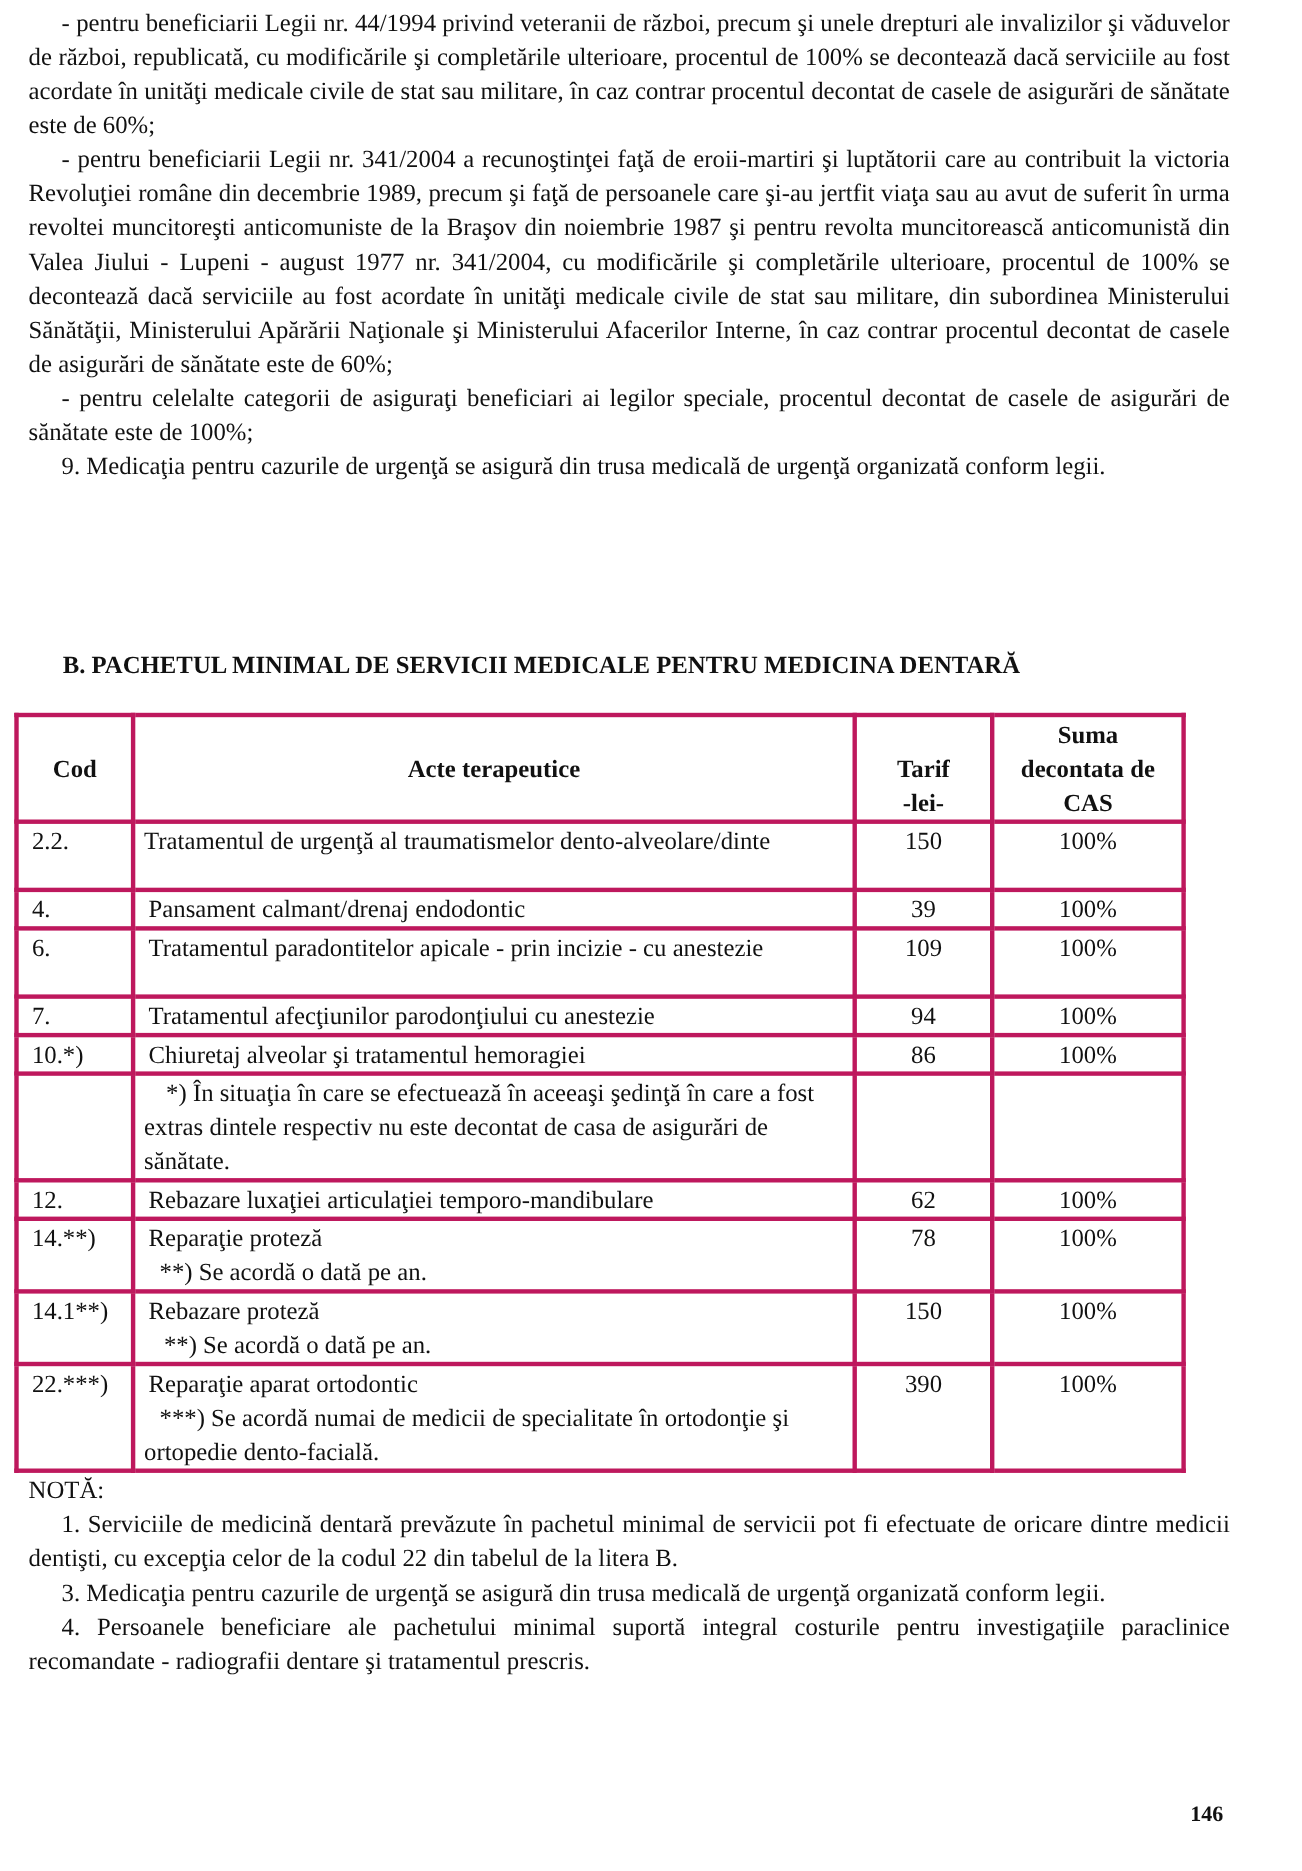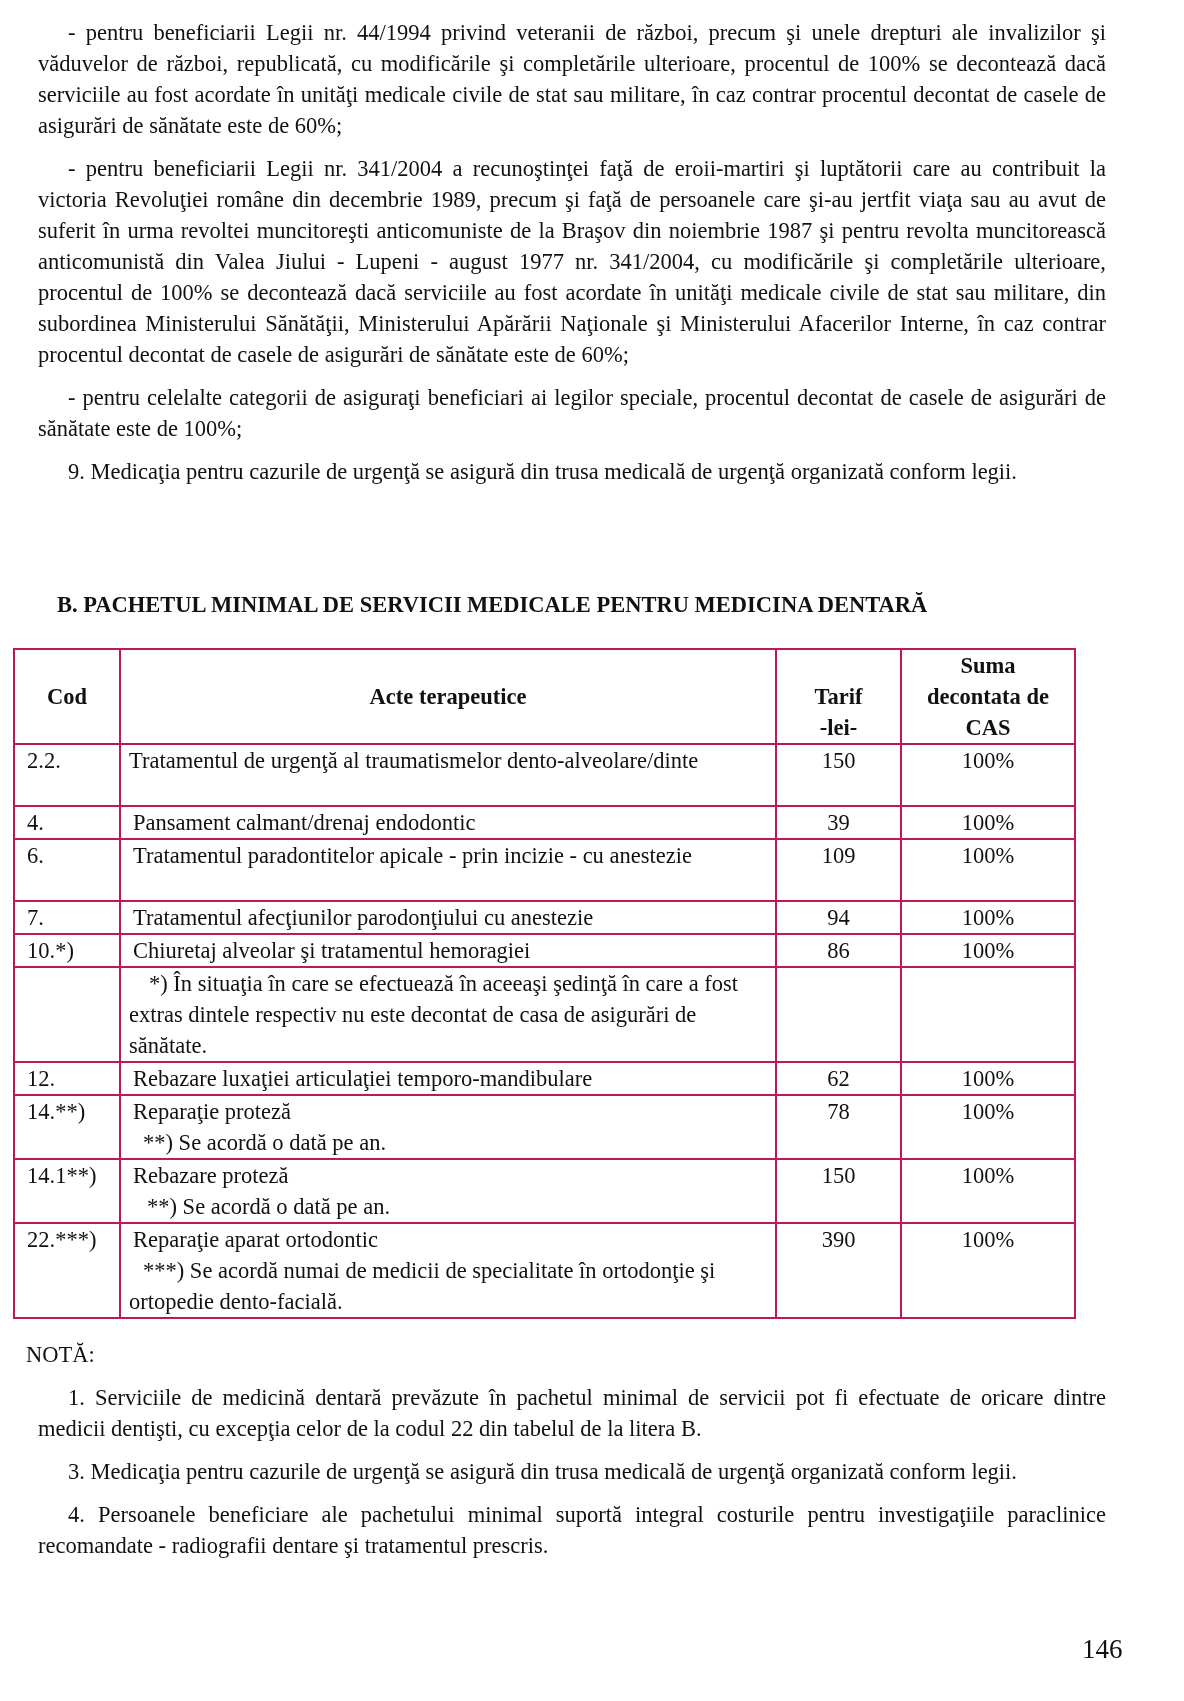--- a/index.html
+++ b/index.html
@@ -2,46 +2,46 @@
 <html><head>
 <meta charset="utf-8">
 <style>
   html, body { margin: 0; padding: 0; background: #ffffff; }
   body {
     width: 1184px; height: 1701px; position: relative; overflow: hidden;
     font-family: "Liberation Serif", "DejaVu Serif", serif;
     color: #111111; font-size: 22.5px; line-height: 31px;
   }
   .page { position: absolute; left: 26px; top: 5px; width: 1092px; }
-  p.para { margin: 12px; text-align: justify; text-indent: 30px; }
+  p.para { margin: 0; text-align: justify; text-indent: 30px; }
   .section-title {
     position: absolute; left: 57px; top: 591px; width: 1040px;
     font-weight: bold; font-size: 22.5px; line-height: 28px; white-space: nowrap;
   }
   table.tariff {
     position: absolute; left: 13px; top: 648px; width: 1061px;
     border-collapse: collapse; table-layout: fixed;
     font-size: 22.5px; line-height: 31px;
   }
   table.tariff th, table.tariff td {
-    border: 2px solid #be185d; vertical-align: top; padding: 0 8px;
+    border: 4px solid #be185d; vertical-align: top; padding: 0 8px;
   }
   table.tariff th { font-weight: bold; text-align: center; vertical-align: middle; padding: 0 4px; }
   table.tariff td.code { padding-left: 12px; white-space: nowrap; }
   table.tariff td.act { padding-right: 6px; }
   table.tariff td.num { text-align: center; }
   .act-main { display: block; padding-left: 4px; }
   .act-note { display: block; padding-left: 14px; }
   .act-note.flush { padding-left: 0; }
   .nota {
     position: absolute; left: 26px; top: 1339px; width: 1092px;
   }
   .nota .nota-title { margin: 0; }
   .page-number {
-    position: absolute; left: 1082px; top: 1634px; font-size: 27px;
+    position: absolute; left: 1082px; top: 1634px; font-size: 20px; font-weight: bold;
   }
 </style>
 </head>
 <body>
 
 <div class="page">
   <p class="para">- pentru beneficiarii Legii nr. 44/1994 privind veteranii de război, precum şi unele drepturi ale invalizilor şi văduvelor de război, republicată, cu modificările şi completările ulterioare, procentul de 100% se decontează dacă serviciile au fost acordate în unităţi medicale civile de stat sau militare, în caz contrar procentul decontat de casele de asigurări de sănătate este de 60%;</p>
   <p class="para">- pentru beneficiarii Legii nr. 341/2004 a recunoştinţei faţă de eroii-martiri şi luptătorii care au contribuit la victoria Revoluţiei române din decembrie 1989, precum şi faţă de persoanele care şi-au jertfit viaţa sau au avut de suferit în urma revoltei muncitoreşti anticomuniste de la Braşov din noiembrie 1987 şi pentru revolta muncitorească anticomunistă din Valea Jiului - Lupeni - august 1977 nr. 341/2004,  cu modificările şi completările ulterioare, procentul de 100% se decontează dacă serviciile au fost acordate în unităţi medicale civile de stat sau militare, din subordinea Ministerului Sănătăţii, Ministerului Apărării Naţionale şi Ministerului Afacerilor Interne, în caz contrar procentul decontat de casele de asigurări de sănătate este de 60%;</p>
   <p class="para">- pentru celelalte categorii de asiguraţi beneficiari ai legilor speciale, procentul decontat de casele de asigurări de sănătate este de 100%;</p>
   <p class="para">9. Medicaţia pentru cazurile de urgenţă se asigură din trusa medicală de urgenţă organizată conform legii.</p>

